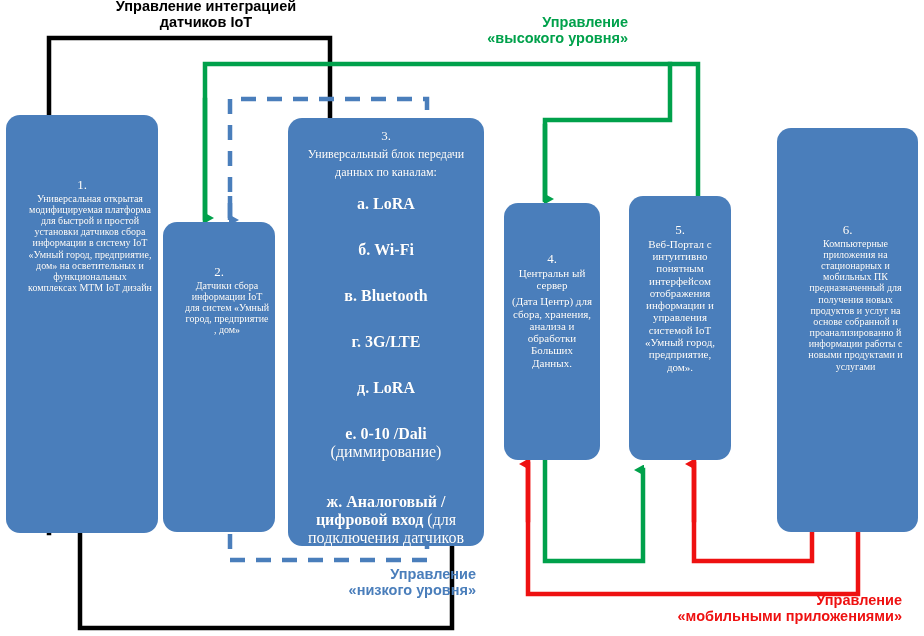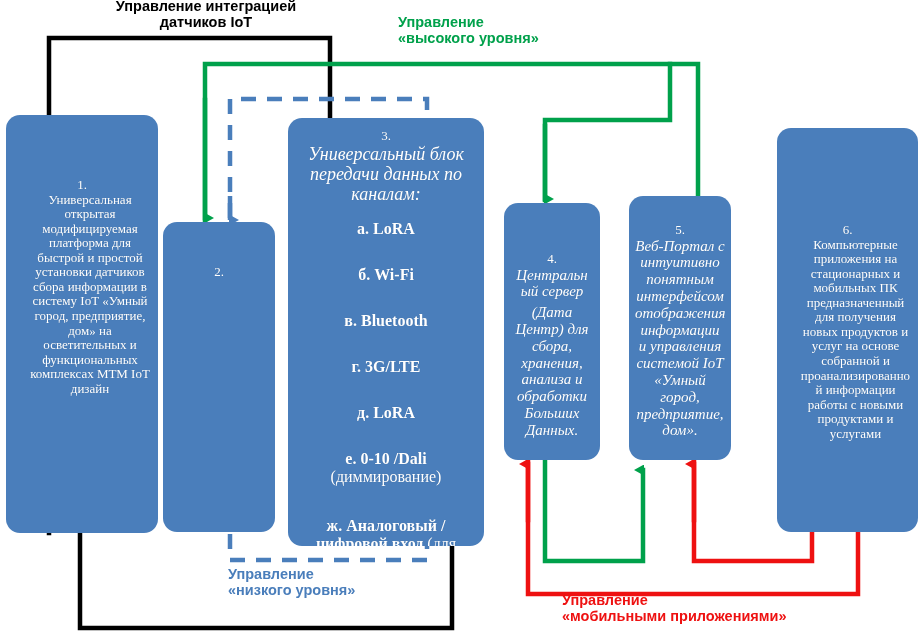--- a/index.html
+++ b/index.html
@@ -35,31 +35,31 @@
   #node2 .inner{padding-top:42px;}
   #node3{left:288px;top:118px; width:196px; height:428px;}
   #node3 .inner{padding-top:10px;}
   #node4{left:504px;top:203px; width:96px;  height:257px;}
   #node4 .inner{padding-top:48px;}
   #node5{left:629px;top:196px; width:102px; height:264px;}
   #node5 .inner{padding-top:26px;}
   #node6{left:777px;top:128px; width:141px; height:404px;}
   #node6 .inner{padding-top:94px;}
 
-  #node1 .nd-txt, #node2 .nd-txt, #node6 .nd-txt{font-size:13px;margin-left:16px;}
-  #node4 .nd-txt, #node5 .nd-txt{font-size:15px;font-style:italic;}
-  .n3-head{font-size:18px;font-style:italic;}
+  #node1 .nd-txt, #node2 .nd-txt, #node6 .nd-txt{font-size:10px;margin-left:16px;}
+  #node4 .nd-txt, #node5 .nd-txt{font-size:11px;}
+  .n3-head{font-size:12px;}
   .b{font-weight:bold;}
 
   .seg{display:block;margin:12px;}
   .gap{display:block;height:4px;}
 
   
   .caption{position:absolute;font-family:"Liberation Sans", sans-serif;font-weight:bold;
-           text-align:left;line-height:1.12;white-space:pre-line;}
+           text-align:right;line-height:1.12;white-space:pre-line;}
   #cap-black{left:66px;  top:-2px;  width:280px; font-size:14.5px; color:#000000; text-align:center;}
   #cap-green{left:398px; top:14px;  width:230px; font-size:14.5px; color:#00a14b;}
   #cap-blue { left:228px; top:566px; width:248px; font-size:14.5px; color:#4a7ebb;}
   #cap-red  { left:562px; top:592px; width:340px; font-size:14.5px; color:#ee1111;}
 </style>
 </head>
 <body>
 
 <div id="canvas">
 
@@ -120,20 +120,21 @@
   <div class="node" id="node1">
     <span class="inner">
       <span class="nd-num">1.</span>
       <span class="nd-txt">Универсальная открытая модифицируемая платформа для быстрой и простой установки датчиков  сбора информации в систему IoT «Умный город, предприятие, дом» на осветительных и функциональных комплексах МТМ IoT дизайн</span>
     </span>
   </div>
 
   <div class="node" id="node2">
     <span class="inner">
       <span class="nd-num">2.</span>
+      <span class="nd-txt">Датчики сбора информации IoT для систем «Умный город, предприятие , дом»</span>
     </span>
   </div>
 
   <div class="node" id="node3">
     <span class="inner">
       <span class="nd-num">3.</span>
       <span class="n3-head">Универсальный блок передачи данных по каналам:</span>
       <span class="gap"></span>
       <span class="seg">
         <span class="b">а. LoRA</span>

